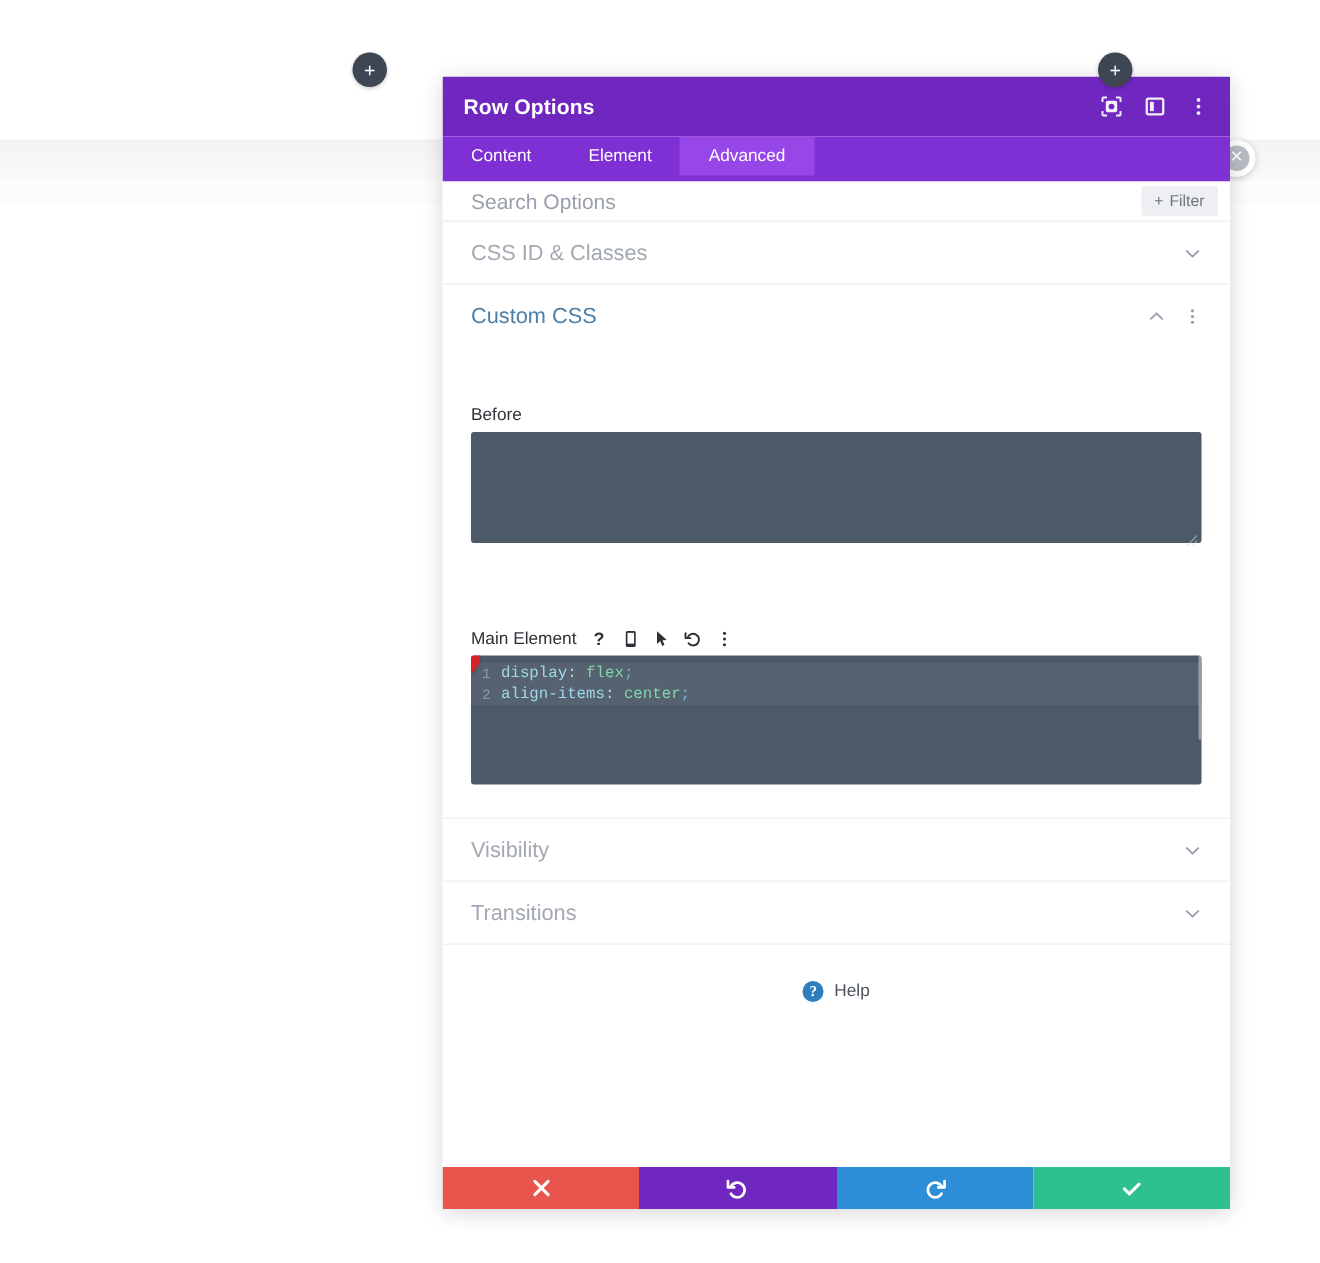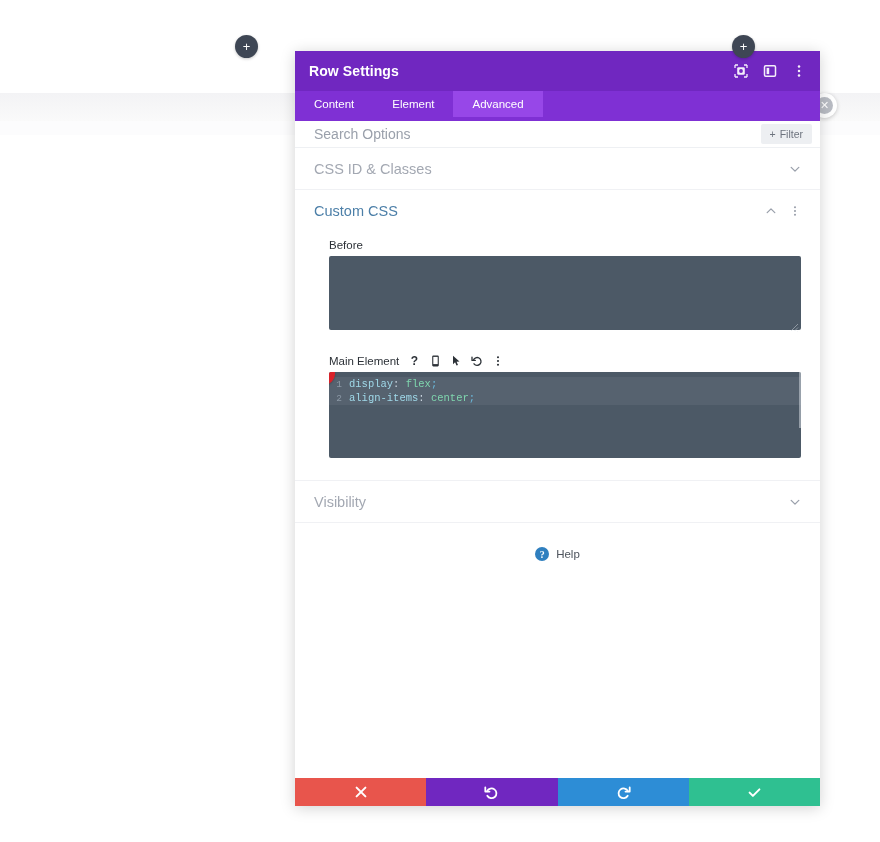--- a/index.html
+++ b/index.html
@@ -117,21 +117,21 @@
     flex: 1 1 auto; font-size: 14.5px; color: #a3a8b2; font-weight: 400;
   }
   .accordion.open .acc-title { color: #4c7fa8; }
   .chev { width: 12px; height: 12px; color: #9aa0ab; display:flex;
           align-items:center; justify-content:center; }
   .acc-dots { margin-left: 12px; color: #9aa0ab; display:flex;
               align-items:center; justify-content:center; cursor:pointer; }
 
   
   #custom-css-section { padding: 0 0 8px 0; border-bottom: 1px solid #f0f1f4; }
-  .field-group { padding: 0 19px 14px 34px; position: relative; }
+  .field-group { padding: 0 19px 14px 19px; position: relative; margin-top: 32px; }
   .field-label-row {
     display: flex; align-items: center; gap: 9px;
     font-size: 11.5px; color: #2c3137; padding: 7px 0 5px 0;
   }
   .field-label { font-size: 11.5px; color: #2c3137; }
   .mini-icon { width: 12px; height: 12px; display:flex; align-items:center;
                justify-content:center; color:#2c3137; cursor: pointer; }
   .mini-icon svg { display:block; }
 
   .css-textarea {
@@ -218,21 +218,21 @@
   <span>+</span>
 </div>
 
 <div id="close-btn">
   <div class="x-glyph">✕</div>
 </div>
 
 <div id="modal">
 
   <div id="modal-header">
-    <div id="modal-title">Row Settings</div>
+    <div id="modal-title">Row Options</div>
     <div class="hdr-icons">
       <div class="hdr-icon">
         <svg width="14" height="14" viewBox="0 0 14 14">
           <rect x="3.2" y="3.2" width="7.6" height="7.6" rx="1.2" fill="#fff"></rect>
           <circle cx="7" cy="7" r="1.9" fill="#7027c0"></circle>
           <path d="M1 1h3M1 1v3M13 1h-3M13 1v3M1 13h3M1 13v-3M13 13h-3M13 13v-3" stroke="#fff" stroke-width="1.3" fill="none"></path>
         </svg>
       </div>
       <div class="hdr-icon">
         <svg width="14" height="14" viewBox="0 0 14 14">
@@ -355,20 +355,28 @@
 
     <div class="accordion">
       <div class="acc-title">Visibility</div>
       <div class="chev">
         <svg width="12" height="12" viewBox="0 0 12 12">
           <path d="M2.2 4.4L6 8.1l3.8-3.7" fill="none" stroke="currentColor" stroke-width="1.3" stroke-linecap="round" stroke-linejoin="round"></path>
         </svg>
       </div>
     </div>
 
+    <div class="accordion">
+      <div class="acc-title">Transitions</div>
+      <div class="chev">
+        <svg width="12" height="12" viewBox="0 0 12 12">
+          <path d="M2.2 4.4L6 8.1l3.8-3.7" fill="none" stroke="currentColor" stroke-width="1.3" stroke-linecap="round" stroke-linejoin="round"></path>
+        </svg>
+      </div>
+    </div>
 
     <div id="help-row">
       <div id="help-icon">?</div>
       <div id="help-label">Help</div>
     </div>
 
   </div>
 
   <div id="modal-footer">
     <div class="foot-btn" id="btn-cancel">

